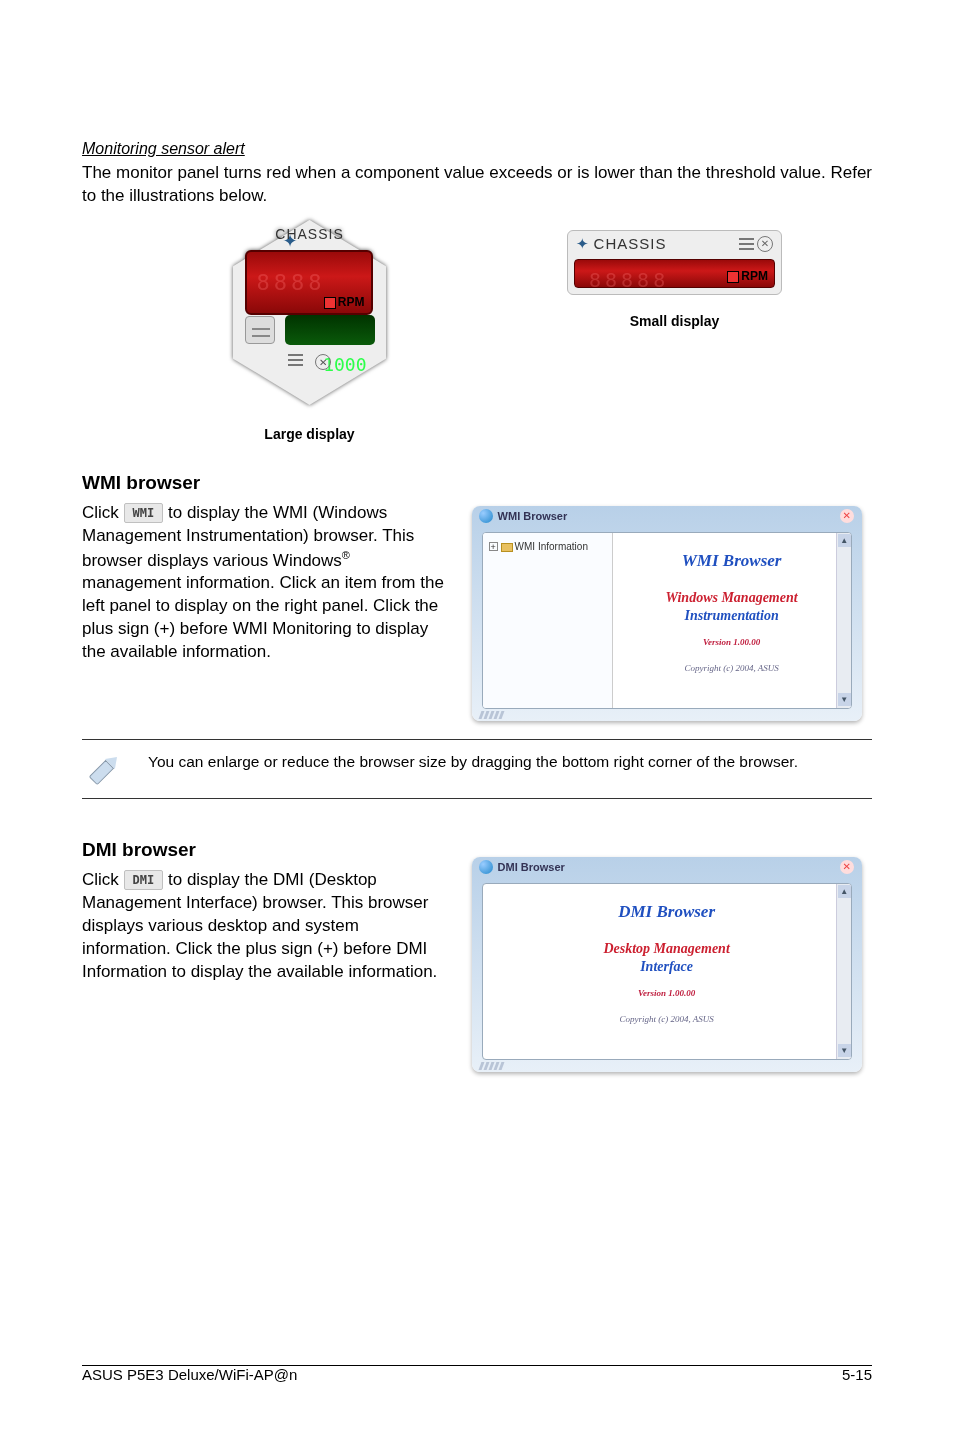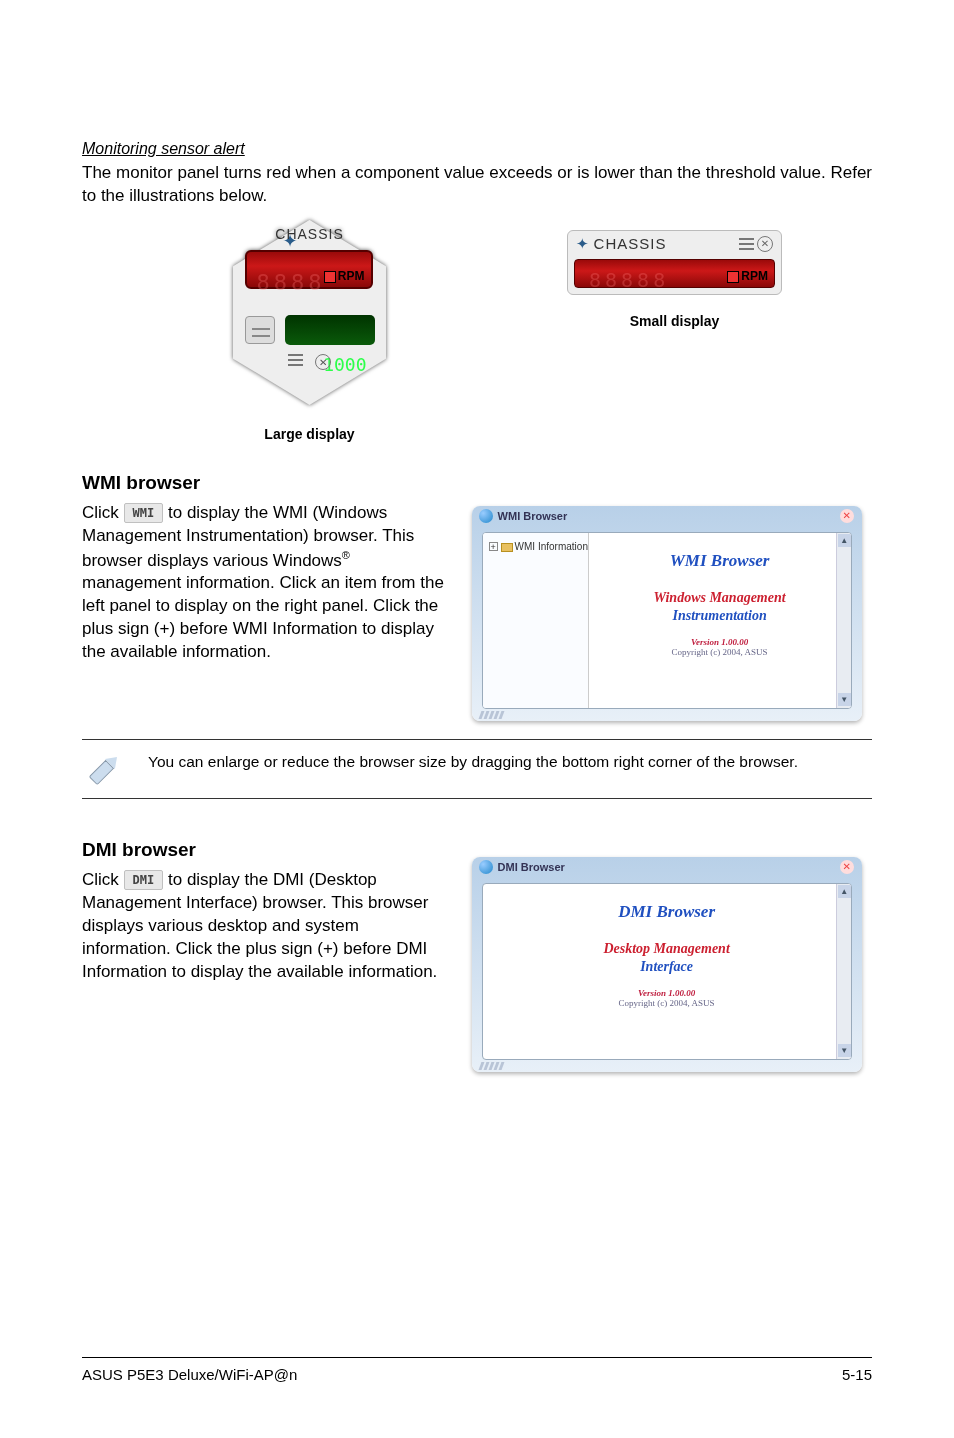--- a/index.html
+++ b/index.html
@@ -45,21 +45,21 @@
       clip-path: polygon(50% 0%, 95% 25%, 95% 75%, 50% 100%, 5% 75%, 5% 25%);
       position: absolute;
     }
     .hex-title {
       position: absolute; top: 6px; width: 100%; text-align: center;
       font-family: Verdana, sans-serif; font-size: 14px; letter-spacing: 1px;
       color: #333;
     }
     .hex-icon-fan { position: absolute; top: 10px; left: 58px; color: #2a5c8a; font-size: 18px;}
     .red-panel {
-      position: absolute; top: 30px; left: 20px; width: 128px; height: 39px;
+      position: absolute; top: 30px; left: 20px; width: 128px; height: 65px;
       background: linear-gradient(#9a0a0a, #cc1818 40%, #8a0808);
       border-radius: 6px; border: 2px solid #550000;
     }
     .red-panel .digits {
       position: absolute; right: 45px; top: 18px; color: rgba(255, 120, 120, 0.3);
       font-family: monospace; font-size: 22px; letter-spacing: 4px;
     }
     .red-rpm { position: absolute; right: 6px; bottom: 4px; color:#000; font-size: 12px; font-weight:bold;}
     .red-rpm .sq { display:inline-block; width:12px;height:12px; background:#ee3333; border:1px solid #000; vertical-align:middle; margin-right:2px;}
     .green-panel {
@@ -117,53 +117,53 @@
     .win-title { position:absolute; top:4px; left:26px; font-size:11px; color:#335; font-weight:bold;}
     .win-globe { position:absolute; top:3px; left:7px; width:14px;height:14px; border-radius:50%; background: radial-gradient(circle at 30% 30%, #9cf, #28c);}
     .win-close { position:absolute; top:3px; right:8px; width:14px;height:14px; border-radius:50%; background:#fdd; color:#e44; font-size:10px; text-align:center; line-height:14px;}
     .win-body {
       position:absolute; top: 26px; left:10px; right:10px; bottom: 12px;
       background:#fff; border-radius:4px; border:1px solid #9ab;
       display:flex;
       overflow:hidden;
     }
     .win-tree {
-      width: 106px; border-right:1px solid #ccc; padding:8px 6px; font-size:10px;
+      width: 130px; border-right:1px solid #ccc; padding:8px 6px; font-size:10px;
       background:#fafcff;
     }
     .tree-item { white-space: nowrap; color:#333; }
     .tree-plus { display:inline-block; width:9px; height:9px; border:1px solid #888; text-align:center; line-height:8px; font-size:9px; margin-right:3px;}
     .folder { display:inline-block; width:12px; height:9px; background:#e8c060; border:1px solid #b89020; vertical-align:middle; margin-right:2px;}
     .folder.red{ background:#e87060; border-color:#b03020;}
     .win-content { flex:1; padding: 18px 10px 6px 10px; text-align:center; font-family: 'Comic Sans MS', cursive; position:relative;}
     .wc-title { color:#2050c0; font-size:17px; font-weight:bold; font-style:italic; margin-bottom:18px;}
     .wc-sub { color:#2050c0; font-size:14px; font-style:italic; font-weight:bold; line-height:1.3;}
     .wc-sub.red { color:#cc2030;}
     .wc-ver { color:#c02040; font-size:9px; margin-top:12px; font-weight:bold; font-style:italic;}
-    .wc-cop { color:#668; font-size:9px; margin-top:0;}
+    .wc-cop { color:#668; font-size:9px; font-style:italic; margin-top:16px;}
     .win-scroll { position:absolute; right:0; top:0; bottom:0; width:15px; background:#e8ecf2; border-left:1px solid #ccd;}
     .scroll-arrow { width:13px; height:13px; background:#c8d4e8; margin:1px; display:flex; align-items:center; justify-content:center; font-size:8px; color:#456;}
     .scroll-arrow.bottom{position:absolute; bottom:1px;}
     .win-texture{ position:absolute; bottom:2px; left:8px; display:flex; gap:2px;}
     .win-texture span{width:3px; height:8px; background:rgba(80,100,140,0.3); transform:skewX(-20deg);}
 
     
     .note-wrap { border-top: 1px solid #333; border-bottom: 1px solid #333; padding: 12px 0; display:flex; gap:20px; align-items:flex-start; margin: 18px 0 30px 0; justify-content: center;}
     .note-icon { width: 46px; padding-left: 6px;}
     .pencil {
       width: 34px; height: 34px; transform: rotate(-45deg);
       display:flex; align-items:center;
     }
     .pencil-body{width:30px;height:12px; background:#cde; border:1px solid #89a; border-radius:2px 0 0 2px;}
     .pencil-tip{width:0;height:0; border-top:7px solid transparent; border-bottom:7px solid transparent; border-left:10px solid #cde;}
     .note-text { flex:1; font-size: 15.5px; line-height:1.35;}
 
     .footer {
       position:absolute; bottom: 55px; left: 82px; right: 82px;
-      border-top: 1px solid #000; padding-top: 8px;
+      border-top: 1px solid #000; 
       display:flex; justify-content:space-between; font-size:15px;
     }
   </style>
 </head>
 <body>
 
 <div class="topic">Monitoring sensor alert</div>
 <div class="para">The monitor panel turns red when a component value exceeds or is lower than the threshold value. Refer to the illustrations below.</div>
 
 <div class="twocol-images">
@@ -210,21 +210,21 @@
     <div class="caption" style="margin-top:18px;">Small display</div>
   </div>
 </div>
 
 <h3>WMI browser</h3>
 <div class="twocol-section">
   <div class="text-col">
     <p class="para" style="margin:0;">
       <span>Click </span>
       <span class="btn-chip">WMI</span>
-      <span> to display the WMI (Windows Management Instrumentation) browser. This browser displays various Windows</span><sup>®</sup><span> management information. Click an item from the left panel to display on the right panel. Click the plus sign (+) before WMI Information to display the available information.</span>
+      <span> to display the WMI (Windows Management Instrumentation) browser. This browser displays various Windows</span><sup>®</sup><span> management information. Click an item from the left panel to display on the right panel. Click the plus sign (+) before WMI Monitoring to display the available information.</span>
     </p>
   </div>
   <div class="img-col">
     <div class="winmock">
       <div class="win-globe"></div>
       <div class="win-title">WMI Browser</div>
       <div class="win-close">✕</div>
       <div class="win-body">
         <div class="win-tree">
           <div class="tree-item"><span class="tree-plus">+</span><span class="folder"></span><span>WMI Information</span></div>

